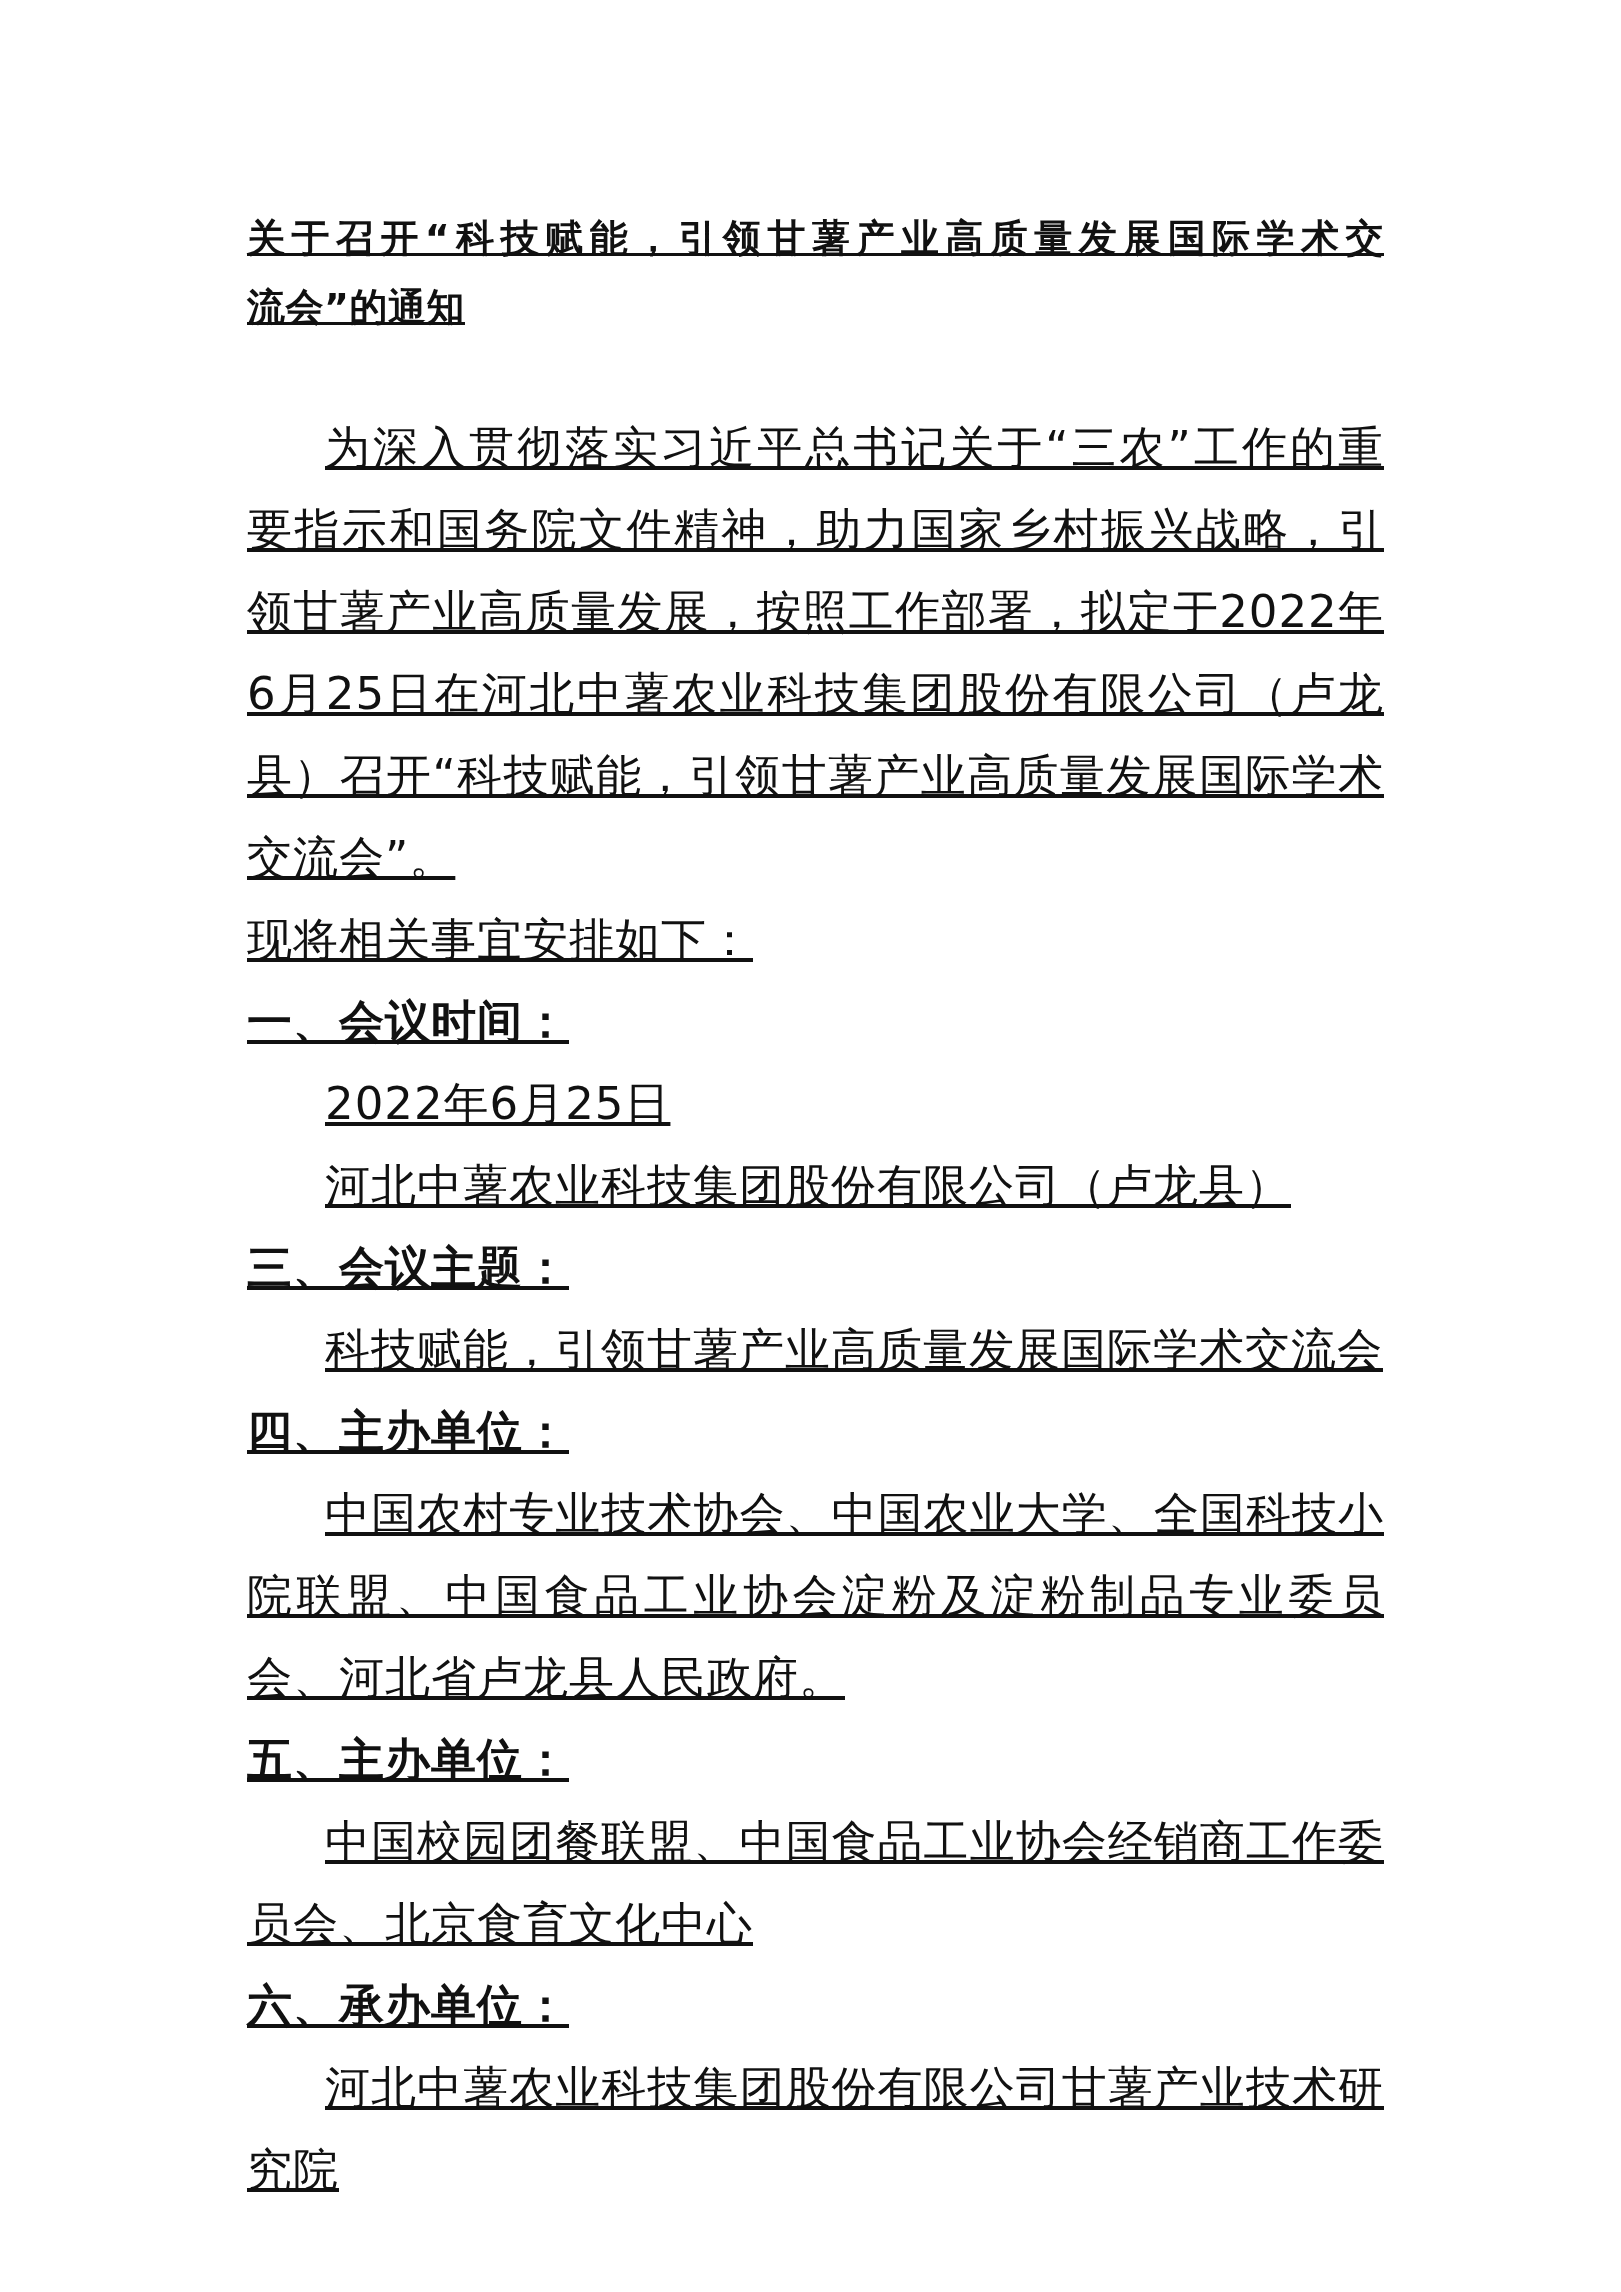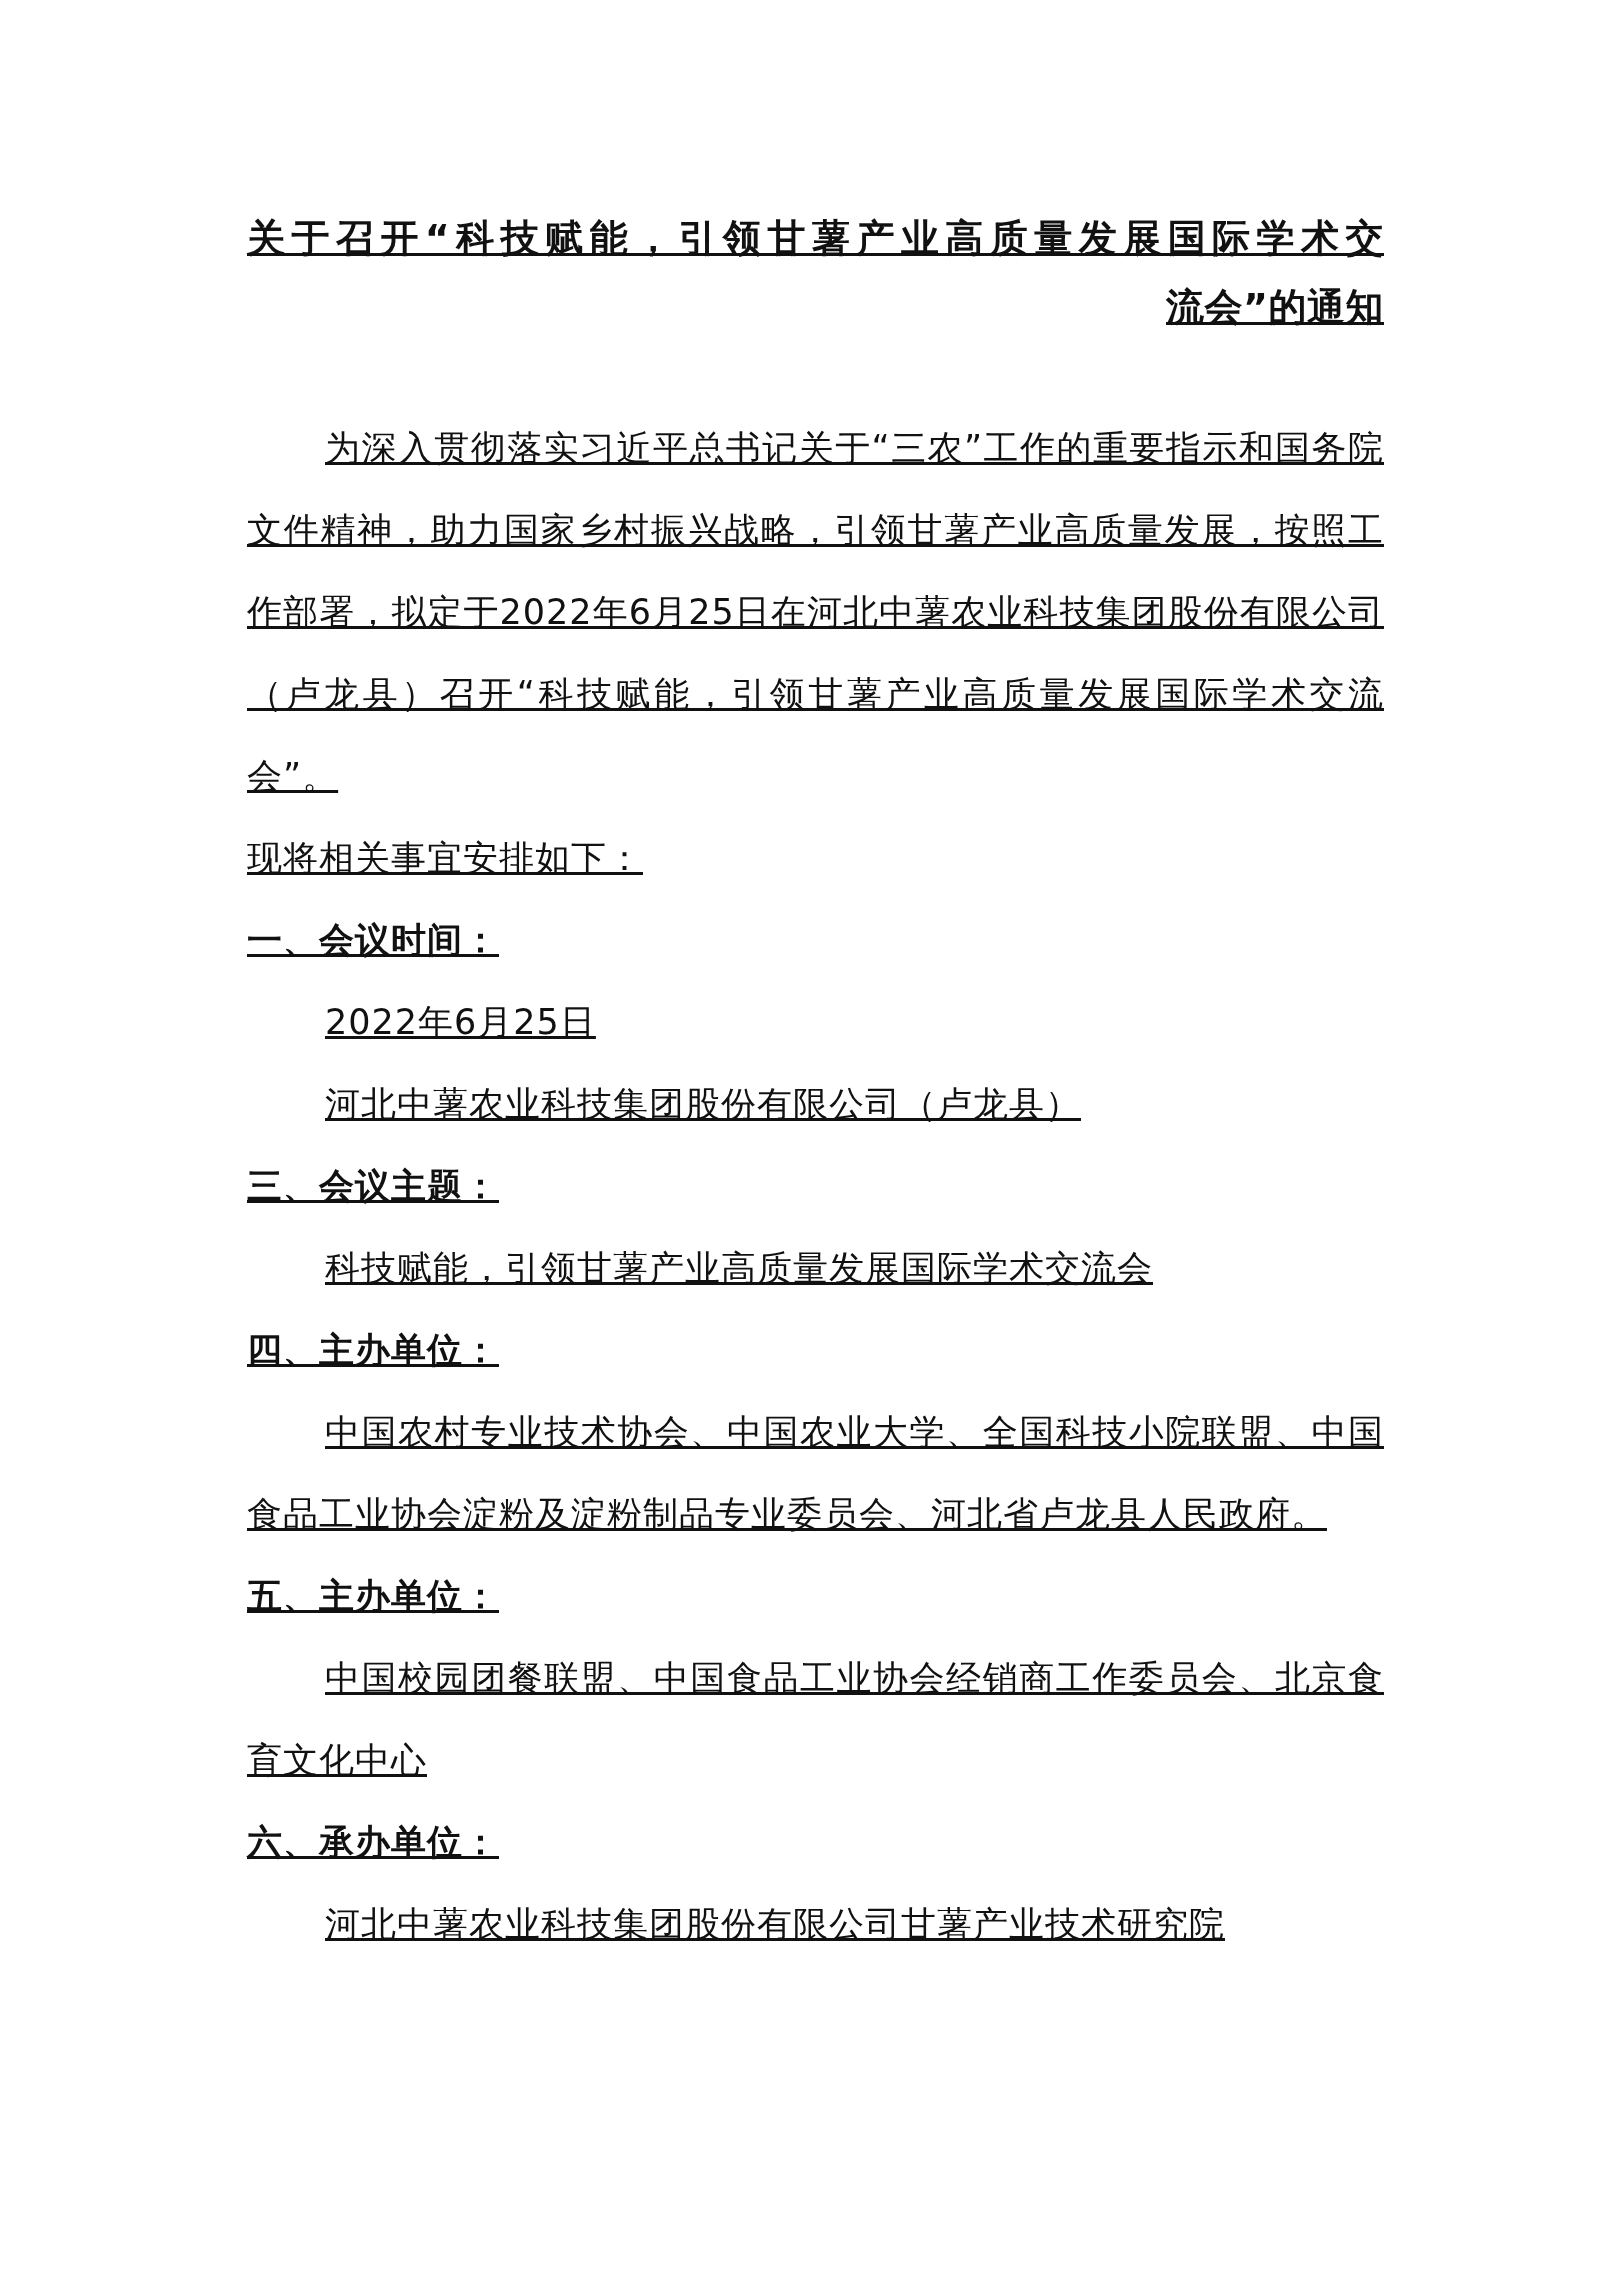--- a/index.html
+++ b/index.html
@@ -1,22 +1,22 @@
 <!DOCTYPE html>
 <html><head>
 <meta charset="utf-8">
 <style>
   html, body { margin:0; padding:0; background:#ffffff; }
   body { width:1621px; height:2293px; position:relative; overflow:hidden;
          font-family:"DejaVu Sans","Liberation Sans",sans-serif; color:#111; }
   .page { position:absolute; left:247px; top:204px; width:1137px;text-decoration:underline; }
   .title { font-size:38px; font-weight:bold; text-align:center; line-height:69px; margin:0; letter-spacing:0.5px; }
   .title .l1 { display:block; text-align:justify; text-align-last:justify; }
-  .title .l2 { display:block; text-align:right; }
-  .body { margin-top:65px; font-size:35px; line-height:82px; }
+  .title .l2 { display:block; text-align:left; }
+  .body { margin-top:65px; font-size:45px; line-height:82px; }
   .para { margin:0; text-indent:78px; text-align:justify; letter-spacing:1px; }
   .line { margin:0; letter-spacing:1px; }
   .heading { margin:0; font-weight:bold; letter-spacing:1px; }
   .indent { margin:0; text-indent:78px; letter-spacing:1px; text-align:justify; }
 </style>
 </head>
 <body>
 
 <div class="page">
   <h1 class="title">

